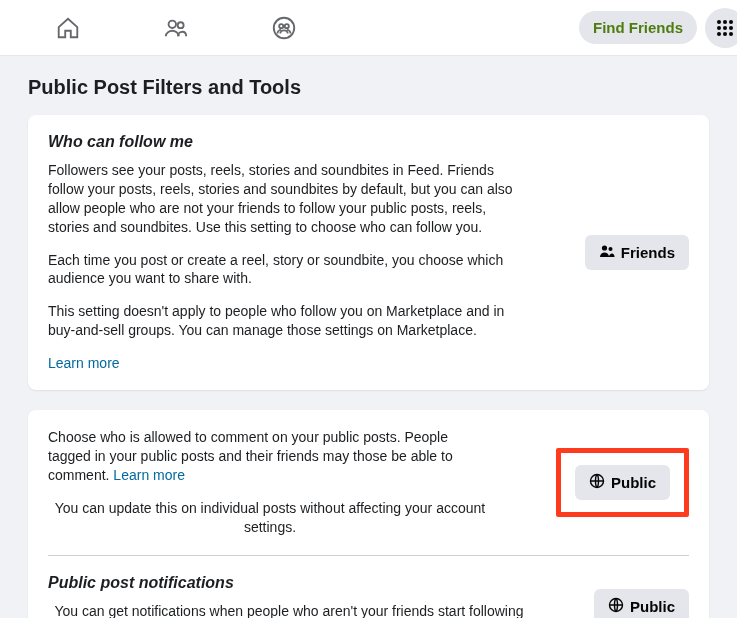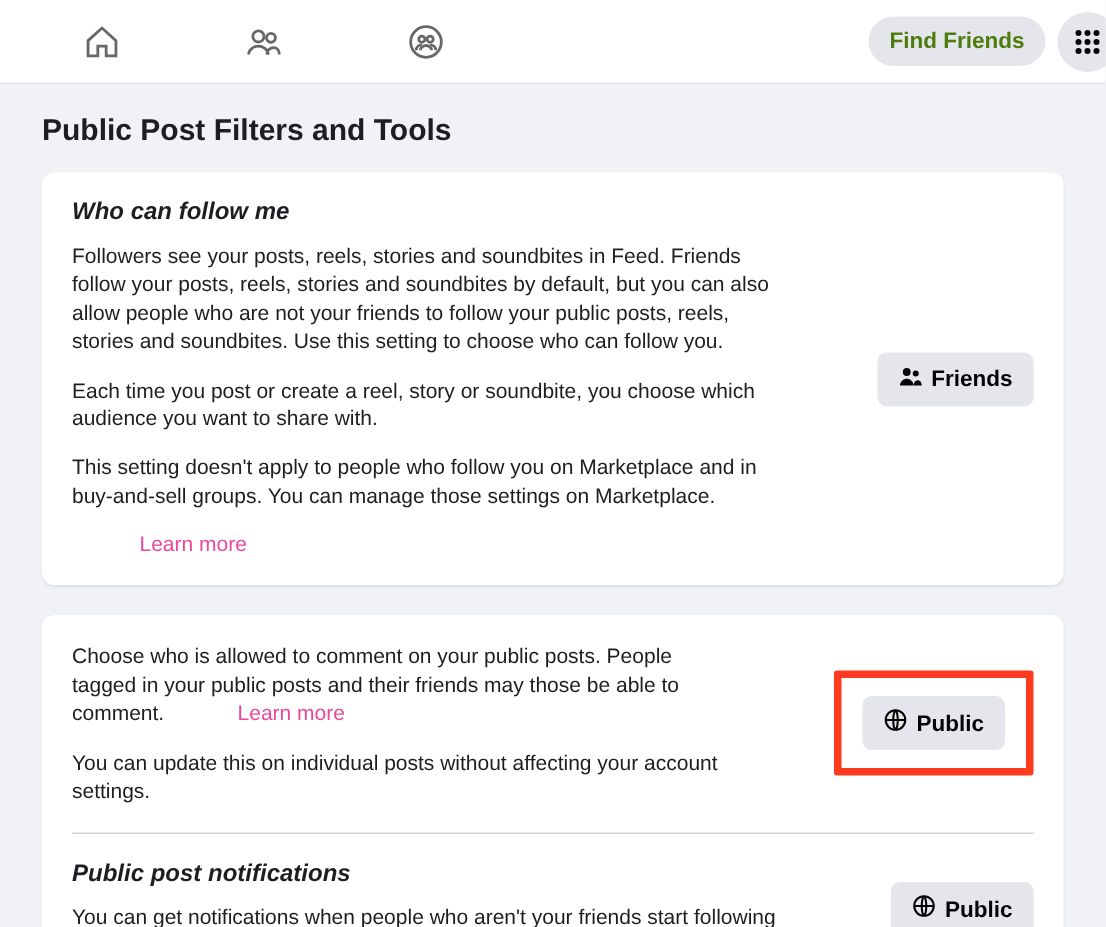--- a/index.html
+++ b/index.html
@@ -88,27 +88,26 @@
     font-weight: 700;
     margin: 0 0 10px 0;
     font-style: italic;
   }
   .section-p {
     font-size: 14px;
     color: #1c1e21;
     margin: 0 0 14px 0;
     line-height: 1.35;
   }
-  .section-p.last { margin-bottom: 0; }
+  .section-p.last { margin-bottom: 0; text-align: center; }
   .learn-link {
-    color: #ec4899;
+    color: #0369a1;
     text-decoration: none;
     font-size: 14px;
     cursor: pointer;
-    margin-left: 45px;
   }
   .learn-line { margin-top: 14px; }
   .selector {
     background: #e4e6eb;
     border: none;
     border-radius: 6px;
     padding: 8px 14px;
     font-size: 15px;
     font-weight: 600;
     color: #050505;

